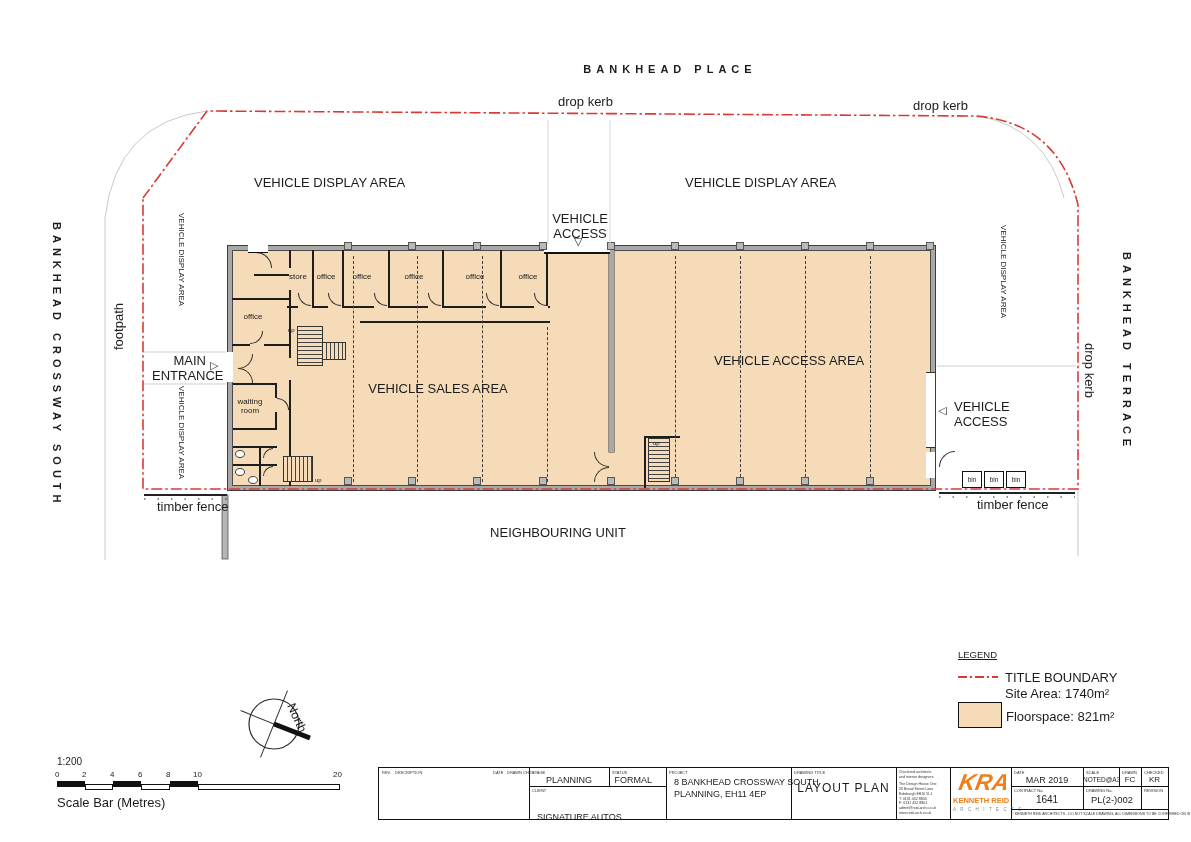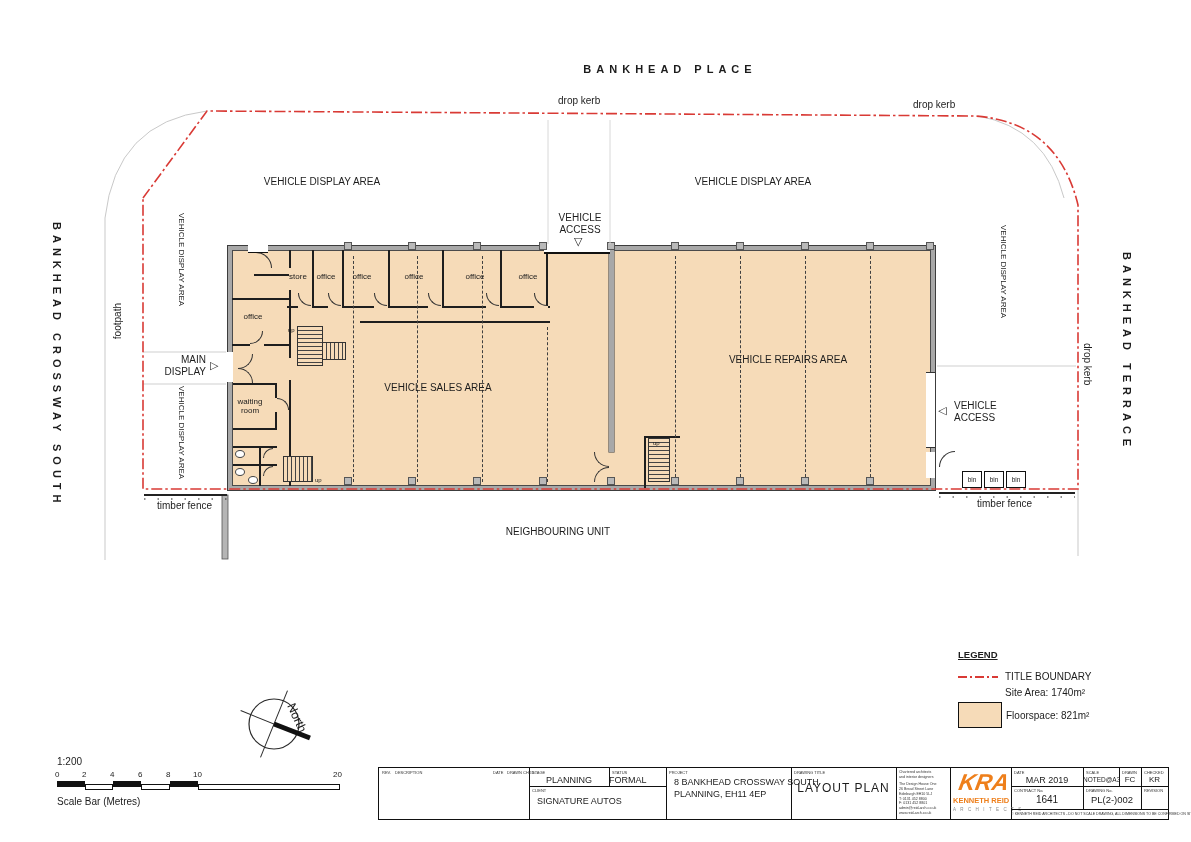--- a/index.html
+++ b/index.html
@@ -1,20 +1,20 @@
 <!DOCTYPE html>
 <html><head>
 <meta charset="utf-8">
 <style>
   html,body{margin:0;padding:0}
   body{width:1191px;height:842px;position:relative;background:#fff;overflow:hidden;
        font-family:"Liberation Sans","DejaVu Sans",sans-serif;color:#1c1c1c}
   .t{position:absolute;white-space:nowrap;color:#1c1c1c;z-index:6;line-height:1.15}
   .c{text-align:center}.r{text-align:right}
-  .s85{font-size:10px}.s8{font-size:8px}.s6{font-size:6px}
+  .s85{font-size:13px}.s8{font-size:8px}.s6{font-size:6px}
   .vert{writing-mode:vertical-rl}
   .vflip{writing-mode:vertical-rl;transform:rotate(180deg)}
   .street{font-weight:bold;font-size:11px;letter-spacing:5px}
   .tri{position:absolute;font-size:11px;color:#222;z-index:6;line-height:1}
   svg.ov{position:absolute;left:0;top:0;z-index:4;pointer-events:none}
   #building{position:absolute;left:228px;top:246px;width:707px;height:244px;background:#f6dbb8;
             border:4px solid #a8a8a8;outline:1.2px solid #3c3c3c;box-sizing:border-box;z-index:1;
             box-shadow:inset 0 0 0 1px #4a4a4a}
   #building > div{position:absolute}
   .wall{background:#1e1e1e}
@@ -191,56 +191,56 @@
 <div class="t s8 vert" style="left:999px;top:225px">VEHICLE DISPLAY AREA</div>
 
 <div class="t s85 c" style="left:545px;top:212px;width:70px">
   <span style="display:block">VEHICLE</span>
   <span style="display:block">ACCESS</span>
 </div>
 <div class="tri" style="left:574px;top:236px">▽</div>
 
 <div class="t s85 r" style="left:152px;top:354px;width:54px">
   <span style="display:block">MAIN</span>
-  <span style="display:block">DISPLAY</span>
+  <span style="display:block">ENTRANCE</span>
 </div>
 <div class="tri" style="left:210px;top:360px">▷</div>
 
 <div class="t s85" style="left:954px;top:400px">
   <span style="display:block">VEHICLE</span>
   <span style="display:block">ACCESS</span>
 </div>
 <div class="tri" style="left:938px;top:405px">◁</div>
 
 <div class="bin" style="left:962px;top:471px">bin</div>
 <div class="bin" style="left:984px;top:471px">bin</div>
 <div class="bin" style="left:1006px;top:471px">bin</div>
 
 <div class="t s85" style="left:157px;top:500px">timber fence</div>
 <div class="t s85" style="left:977px;top:498px">timber fence</div>
 <div class="t s85 c" style="left:488px;top:526px;width:140px">NEIGHBOURING UNIT</div>
 
 <div class="t s85 c" style="left:364px;top:382px;width:148px">VEHICLE SALES AREA</div>
-<div class="t s85 c" style="left:714px;top:354px;width:148px">VEHICLE REPAIRS AREA</div>
+<div class="t s85 c" style="left:714px;top:354px;width:148px">VEHICLE ACCESS AREA</div>
 <div class="t s8 c" style="left:283px;top:272px;width:30px">store</div>
 <div class="t s8 c" style="left:306px;top:272px;width:40px">office</div>
 <div class="t s8 c" style="left:342px;top:272px;width:40px">office</div>
 <div class="t s8 c" style="left:394px;top:272px;width:40px">office</div>
 <div class="t s8 c" style="left:455px;top:272px;width:40px">office</div>
 <div class="t s8 c" style="left:508px;top:272px;width:40px">office</div>
 <div class="t s8 c" style="left:233px;top:312px;width:40px">office</div>
 <div class="t s8 c" style="left:229px;top:397px;width:42px">
   <span style="display:block">waiting</span>
   <span style="display:block">room</span>
 </div>
 <div class="t s6" style="left:288px;top:327px">up</div>
 <div class="t s6" style="left:315px;top:477px">up</div>
 <div class="t s6" style="left:653px;top:440px">up</div>
 
-<div class="t" style="left:958px;top:650px;font-size:9.5px;font-weight:bold;text-decoration:underline">LEGEND</div>
+<div class="t" style="left:958px;top:650px;font-size:9.5px;font-weight:normal;text-decoration:underline">LEGEND</div>
 <div class="dashdot" style="left:958px;top:676px;width:40px"></div>
 <div class="t s85" style="left:1005px;top:671px">TITLE BOUNDARY</div>
 <div class="t s85" style="left:1005px;top:687px">Site Area: 1740m²</div>
 <div id="legendswatch" style="left:958px;top:702px"></div>
 <div class="t s85" style="left:1006px;top:710px">Floorspace: 821m²</div>
 
 <svg class="ov" style="left:230px;top:682px;z-index:6" width="94" height="86">
   <circle cx="44" cy="42" r="25" fill="#fff" stroke="#2a2a2a" stroke-width="1.2"></circle>
   <g transform="rotate(22 44 42)">
     <line x1="44" y1="6" x2="44" y2="78" stroke="#2a2a2a" stroke-width="1"></line>
@@ -279,23 +279,23 @@
   <div class="ln" style="left:150px;top:18px;width:137px;height:1px"></div>
 
   <div class="tb-h" style="left:3px;top:2px">REV.</div>
   <div class="tb-h" style="left:16px;top:2px">DESCRIPTION</div>
   <div class="tb-h" style="left:114px;top:2px">DATE</div>
   <div class="tb-h" style="left:128px;top:2px">DRAWN  CHKD.</div>
 
   <div class="tb-h" style="left:153px;top:2px">STAGE</div>
   <div class="tb-v" style="left:150px;top:7px;width:80px;text-align:center">PLANNING</div>
   <div class="tb-h" style="left:233px;top:2px">STATUS</div>
-  <div class="tb-v" style="left:230px;top:7px;width:57px;text-align:left">FORMAL</div>
+  <div class="tb-v" style="left:216px;top:7px;width:57px;text-align:right">FORMAL</div>
   <div class="tb-h" style="left:153px;top:20px">CLIENT</div>
-  <div class="tb-v" style="left:158px;top:28px">SIGNATURE AUTOS</div>
+  <div class="tb-v" style="left:158px;top:44px">SIGNATURE AUTOS</div>
 
   <div class="tb-h" style="left:290px;top:2px">PROJECT</div>
   <div class="tb-v" style="left:295px;top:9px">8 BANKHEAD CROSSWAY SOUTH</div>
   <div class="tb-v" style="left:295px;top:21px">PLANNING, EH11 4EP</div>
 
   <div class="tb-h" style="left:415px;top:2px">DRAWING TITLE</div>
   <div class="tb-v" style="left:412px;top:13px;width:105px;text-align:center;font-size:12px;letter-spacing:1px">LAYOUT PLAN</div>
 
   <div style="position:absolute;left:520px;top:2px">
     <span class="tb-tiny" style="position:static;display:block">Chartered architects</span>

